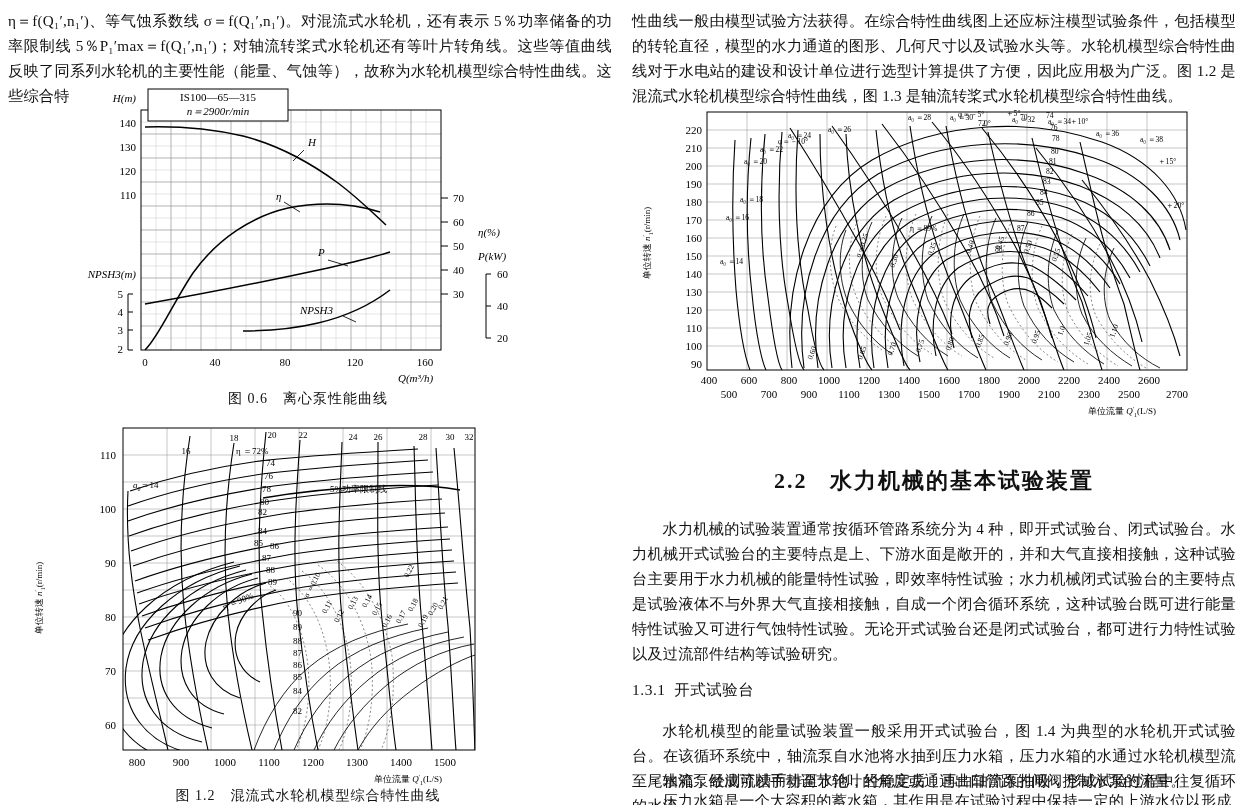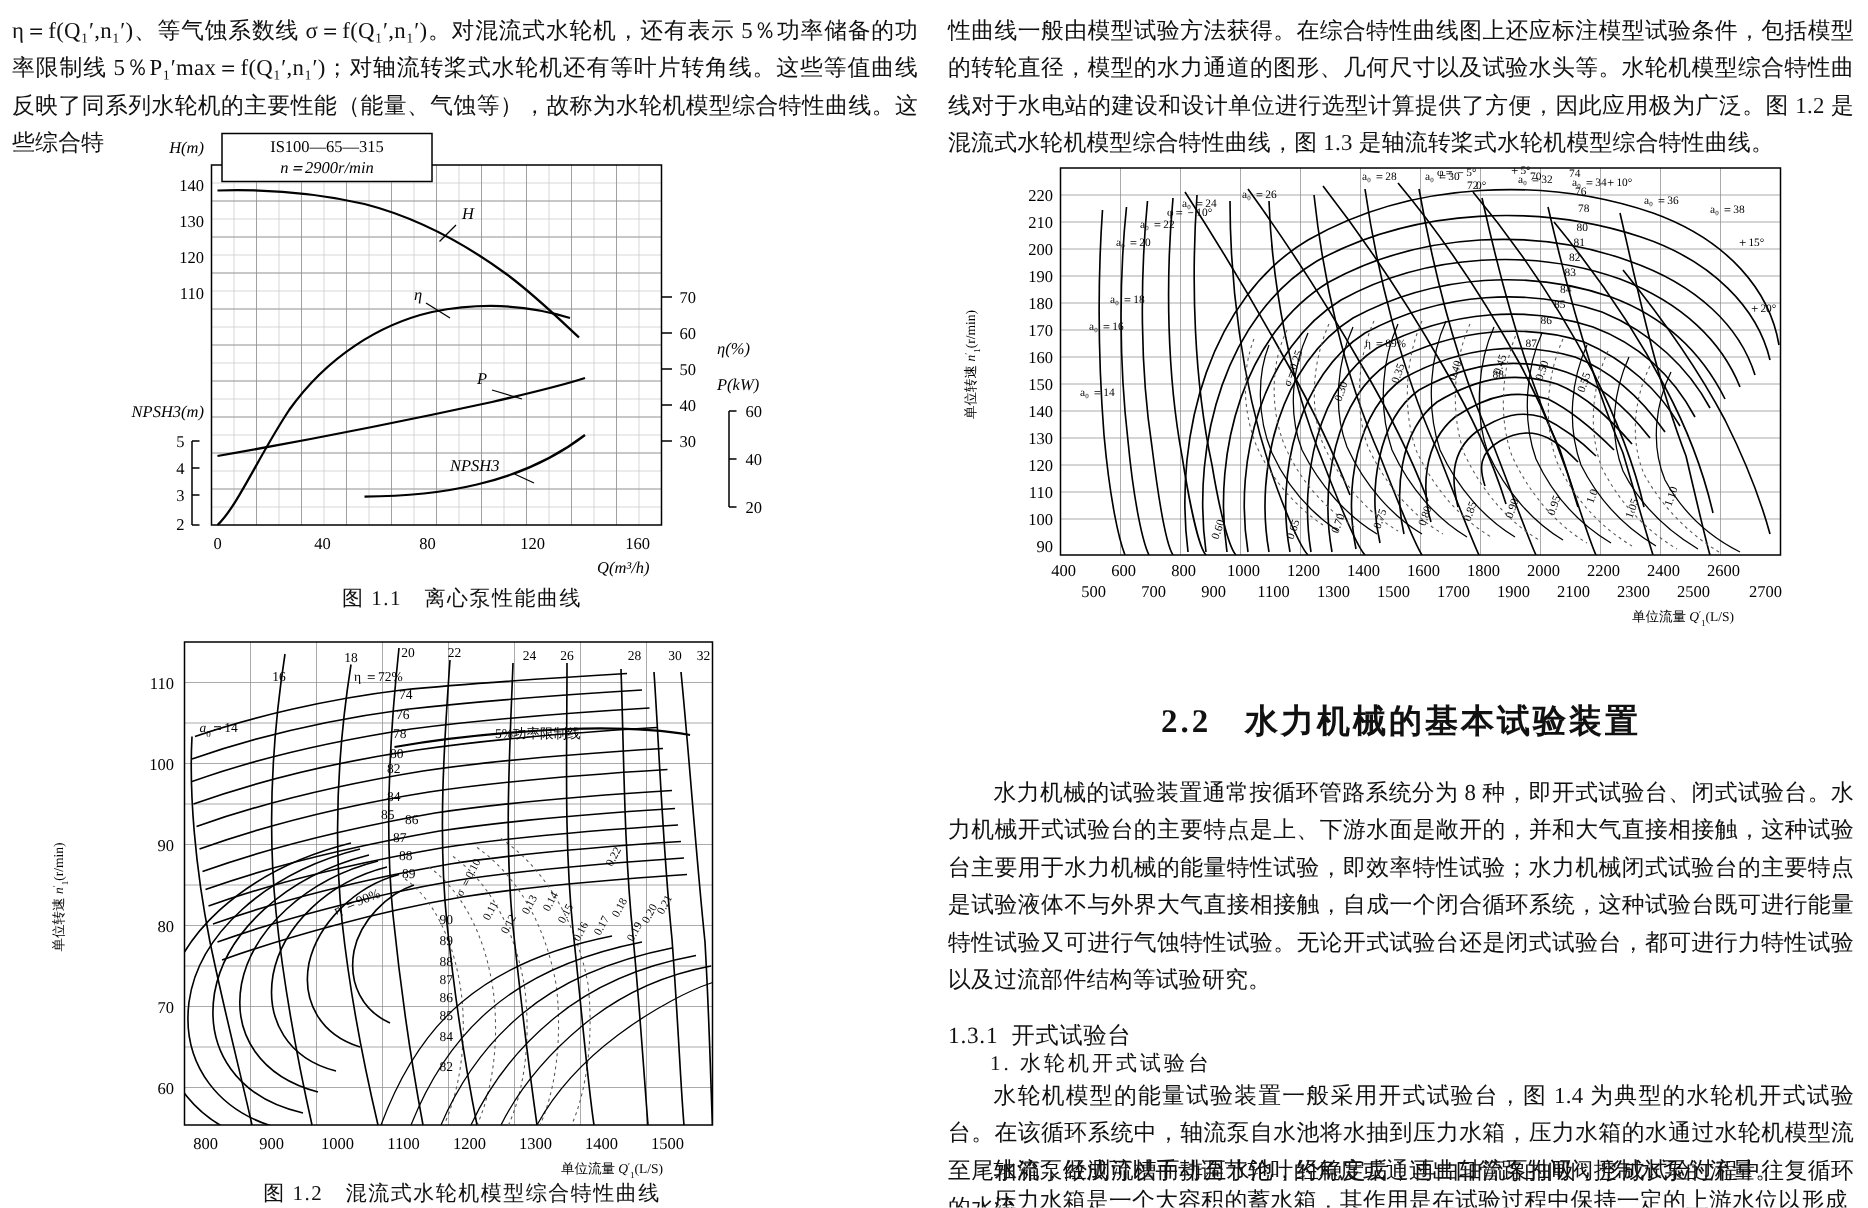--- a/index.html
+++ b/index.html
@@ -158,21 +158,21 @@
         <path class="crv" d="M137 216 C 200 205, 260 193, 320 180 C 350 173, 370 168, 382 164"></path>
         <text class="tl" x="310" y="168" font-style="italic">P</text>
         <path class="crvt" d="M320 172 L 340 178"></path>
 
         <path class="crv" d="M235 243 C 260 243, 285 241, 310 235 C 340 228, 365 215, 382 202"></path>
         <text class="tl" x="292" y="226" font-style="italic">NPSH3</text>
         <path class="crvt" d="M335 228 L 348 234"></path>
       </svg>
     </div>
 
-    <p class="caption" style="position:absolute;top:384px;left:0;width:600px;">图 1.1　离心泵性能曲线</p>
+    <p class="caption" style="position:absolute;top:384px;left:0;width:600px;">图 0.6　离心泵性能曲线</p>
 
     <div class="figbox" style="position:absolute;top:418px;left:0;width:600px;height:370px;">
       <svg width="600" height="370" viewBox="0 0 600 370">
         <defs>
           <clipPath id="c12">
               <rect x="115" y="10" width="352" height="322"></rect>
             </clipPath>
         </defs>
 
         <g class="gl">
@@ -524,27 +524,26 @@
           <text x="482" y="240" transform="rotate(-70 482 240)">1.10</text>
         </g>
       </svg>
     </div>
 
 
     <h2 class="sec-head" style="position:absolute;top:466px;left:0;width:604px;margin:0;">
       <span>2.2</span>&nbsp;&nbsp;&nbsp;<span>水力机械的基本试验装置</span>
     </h2>
 
-    <p class="body indent" style="position:absolute;top:516px;left:0;width:604px;">水力机械的试验装置通常按循环管路系统分为 8 种，即开式试验台、闭式试验台。水力机械开式试验台的主要特点是上、下游水面是敞开的，并和大气直接相接触，这种试验台主要用于水力机械的能量特性试验，即效率特性试验；水力机械闭式试验台的主要特点是试验液体不与外界大气直接相接触，自成一个闭合循环系统，这种试验台既可进行能量特性试验又可进行气蚀特性试验。无论开式试验台还是闭式试验台，都可进行力特性试验以及过流部件结构等试验研究。</p>
+    <p class="body indent" style="position:absolute;top:516px;left:0;width:604px;">水力机械的试验装置通常按循环管路系统分为 4 种，即开式试验台、闭式试验台。水力机械开式试验台的主要特点是上、下游水面是敞开的，并和大气直接相接触，这种试验台主要用于水力机械的能量特性试验，即效率特性试验；水力机械闭式试验台的主要特点是试验液体不与外界大气直接相接触，自成一个闭合循环系统，这种试验台既可进行能量特性试验又可进行气蚀特性试验。无论开式试验台还是闭式试验台，都可进行力特性试验以及过流部件结构等试验研究。</p>
 
     <p class="sub-head" style="position:absolute;top:676px;left:0;width:604px;">
       <span>1.3.1</span>&nbsp;&nbsp;<span>开式试验台</span>
     </p>
 
-    <p class="sub-sub" style="position:absolute;top:700px;left:0;width:604px;font-size:14px;line-height:20px;">1. 水轮机开式试验台</p>
 
     <p class="body indent" style="position:absolute;top:718px;left:0;width:604px;">水轮机模型的能量试验装置一般采用开式试验台，图 1.4 为典型的水轮机开式试验台。在该循环系统中，轴流泵自水池将水抽到压力水箱，压力水箱的水通过水轮机模型流至尾水箱，经测流槽而排至水池，经稳定后，再由轴流泵抽吸，形成试验过程中往复循环的水流。</p>
 
     <p class="body indent" style="position:absolute;top:768px;left:0;width:604px;">轴流泵做成可以手动调节轮叶的角度或通过出口管路的闸阀控制水泵的流量。</p>
 
     <p class="body indent" style="position:absolute;top:788px;left:0;width:604px;">压力水箱是一个大容积的蓄水箱，其作用是在试验过程中保持一定的上游水位以形成</p>
   </div>
 </div>
 
 </body></html>

